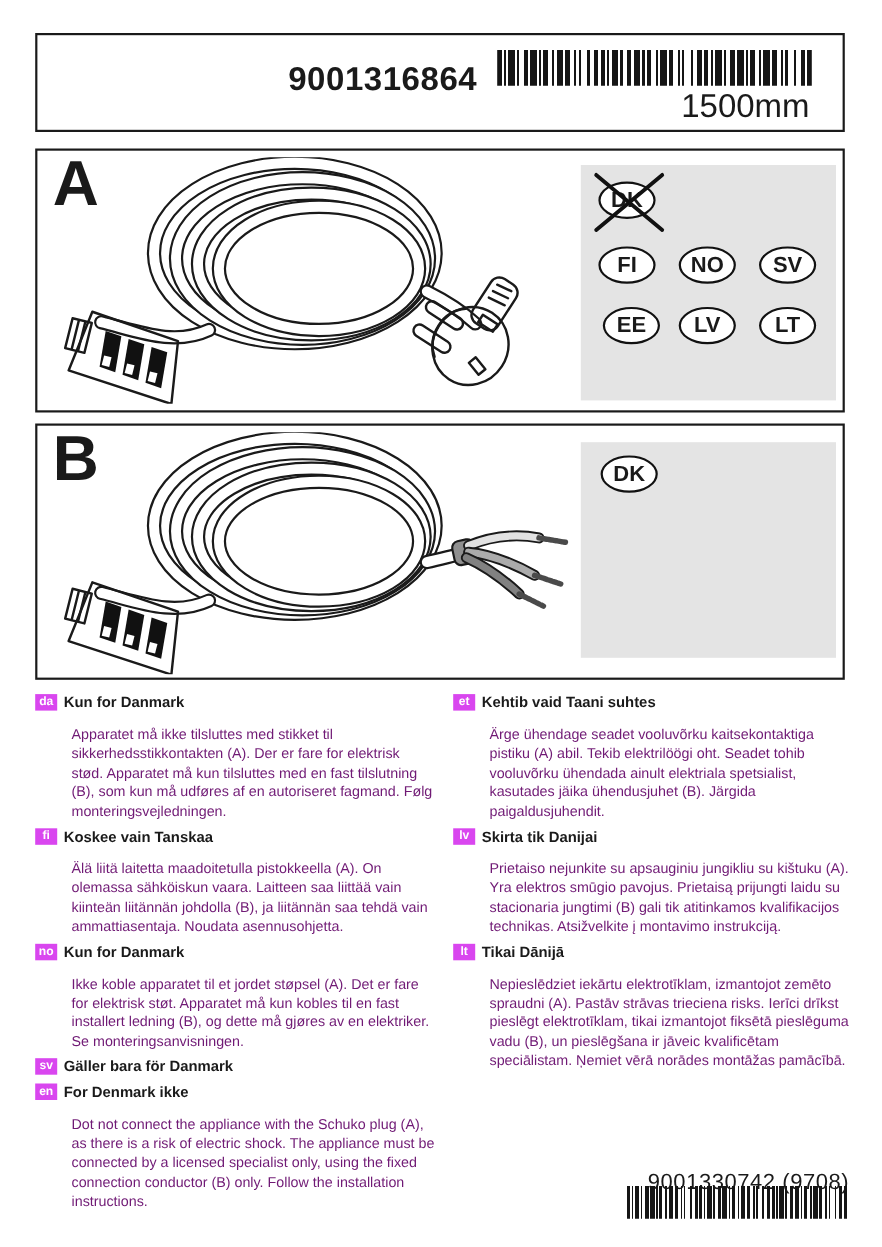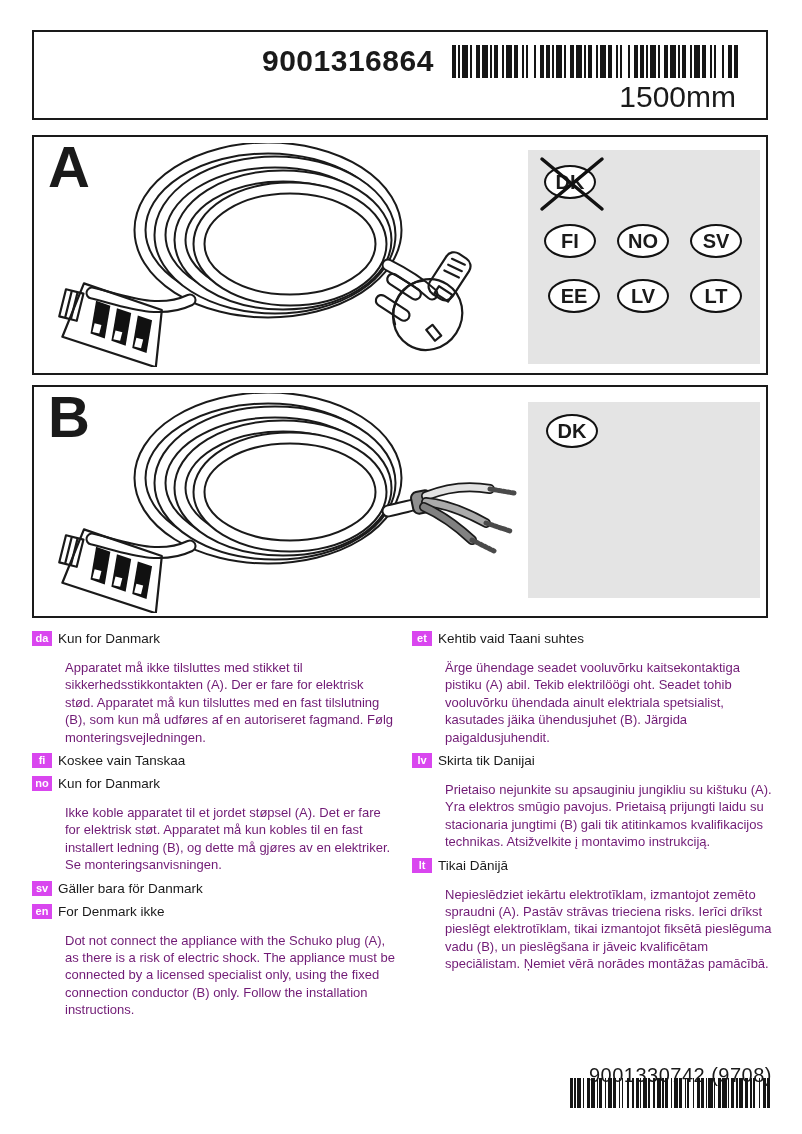--- a/index.html
+++ b/index.html
@@ -2,21 +2,21 @@
 <html><head>
 <meta charset="utf-8">
 <style>
   * { margin:0; padding:0; box-sizing:border-box; }
   body { background:#fff; font-family:"Liberation Sans","DejaVu Sans",sans-serif; color:#1a1a1a; }
   .page { position:relative; width:802px; height:1134px; background:#ffffff; overflow:hidden; }
 
   
   .header-box { position:absolute; left:32px; top:30px; width:736px; height:90px;
                 border:2px solid #1a1a1a; }
-  .part-number { position:absolute; left:228px; top:12px; font-size:30px; font-weight:bold; letter-spacing:.5px; }
+  .part-number { position:absolute; left:228px; top:24px; font-size:30px; font-weight:bold; letter-spacing:.5px; }
   .header-barcode { position:absolute; left:418px; top:13px; width:286px; height:33px; }
   .length-label { position:absolute; right:30px; top:48px; font-size:30px; font-weight:normal; }
 
   
   .diagram-box { position:absolute; left:32px; width:736px; border:2px solid #1a1a1a; background:#fff; }
   .box-a { top:135px; height:240px; }
   .box-b { top:385px; height:233px; }
   .big-letter { position:absolute; left:14px; top:0px; font-size:58px; font-weight:800; line-height:1.05; }
   .panel { position:absolute; background:#e4e4e4; }
   .panel-a { right:6px; top:13px; width:232px; height:214px; }
@@ -28,21 +28,21 @@
   .cable-svg { position:absolute; left:6px; top:6px; }
 
   
   .col { position:absolute; width:366px; }
   .col-left { left:32px; top:630px; }
   .col-right { left:412px; top:630px; }
   .section { margin-bottom:6px; }
   .sec-head { display:flex; align-items:flex-start; margin-bottom:1px; }
   .lang-tag { display:inline-block; background:#d946ef; color:#fff; font-size:11px; font-weight:bold;
               line-height:15px; padding:0 3px; min-width:20px; text-align:center; margin-right:6px; margin-top:1px; }
-  .sec-title { font-size:13.5px; font-weight:normal; line-height:17px; }
+  .sec-title { font-size:13.5px; font-weight:bold; line-height:17px; }
   .sec-body { font-size:13px; line-height:17.4px; color:#701a75; padding-left:33px; width:363px;margin-top:12px; }
 
   
   .footer-code { position:absolute; right:30px; top:1048px; font-size:20px; letter-spacing:.5px;margin-top:16px; }
   .footer-barcode { position:absolute; right:32px; top:1078px; width:200px; height:30px; }
 
   .barcode svg { display:block; shape-rendering:crispEdges; }
 
   
   .tube-out { fill:none; stroke:#1a1a1a; stroke-width:13; stroke-linecap:round; }
@@ -244,20 +244,21 @@
           <span class="lang-tag">da</span>
         <span class="sec-title">Kun for Danmark</span>
         </div>
       <div class="sec-body">Apparatet må ikke tilsluttes med stikket til sikkerhedsstikkontakten (A). Der er fare for elektrisk stød. Apparatet må kun tilsluttes med en fast tilslutning (B), som kun må udføres af en autoriseret fagmand. Følg monteringsvejledningen.</div>
     </div>
     <div class="section">
       <div class="sec-head">
           <span class="lang-tag">fi</span>
         <span class="sec-title">Koskee vain Tanskaa</span>
         </div>
+      <div class="sec-body">Älä liitä laitetta maadoitetulla pistokkeella (A). On olemassa sähköiskun vaara. Laitteen saa liittää vain kiinteän liitännän johdolla (B), ja liitännän saa tehdä vain ammattiasentaja. Noudata asennusohjetta.</div>
     </div>
     <div class="section">
       <div class="sec-head">
           <span class="lang-tag">no</span>
         <span class="sec-title">Kun for Danmark</span>
         </div>
       <div class="sec-body">Ikke koble apparatet til et jordet støpsel (A). Det er fare for elektrisk støt. Apparatet må kun kobles til en fast installert ledning (B), og dette må gjøres av en elektriker. Se monteringsanvisningen.</div>
     </div>
     <div class="section">
       <div class="sec-head">

